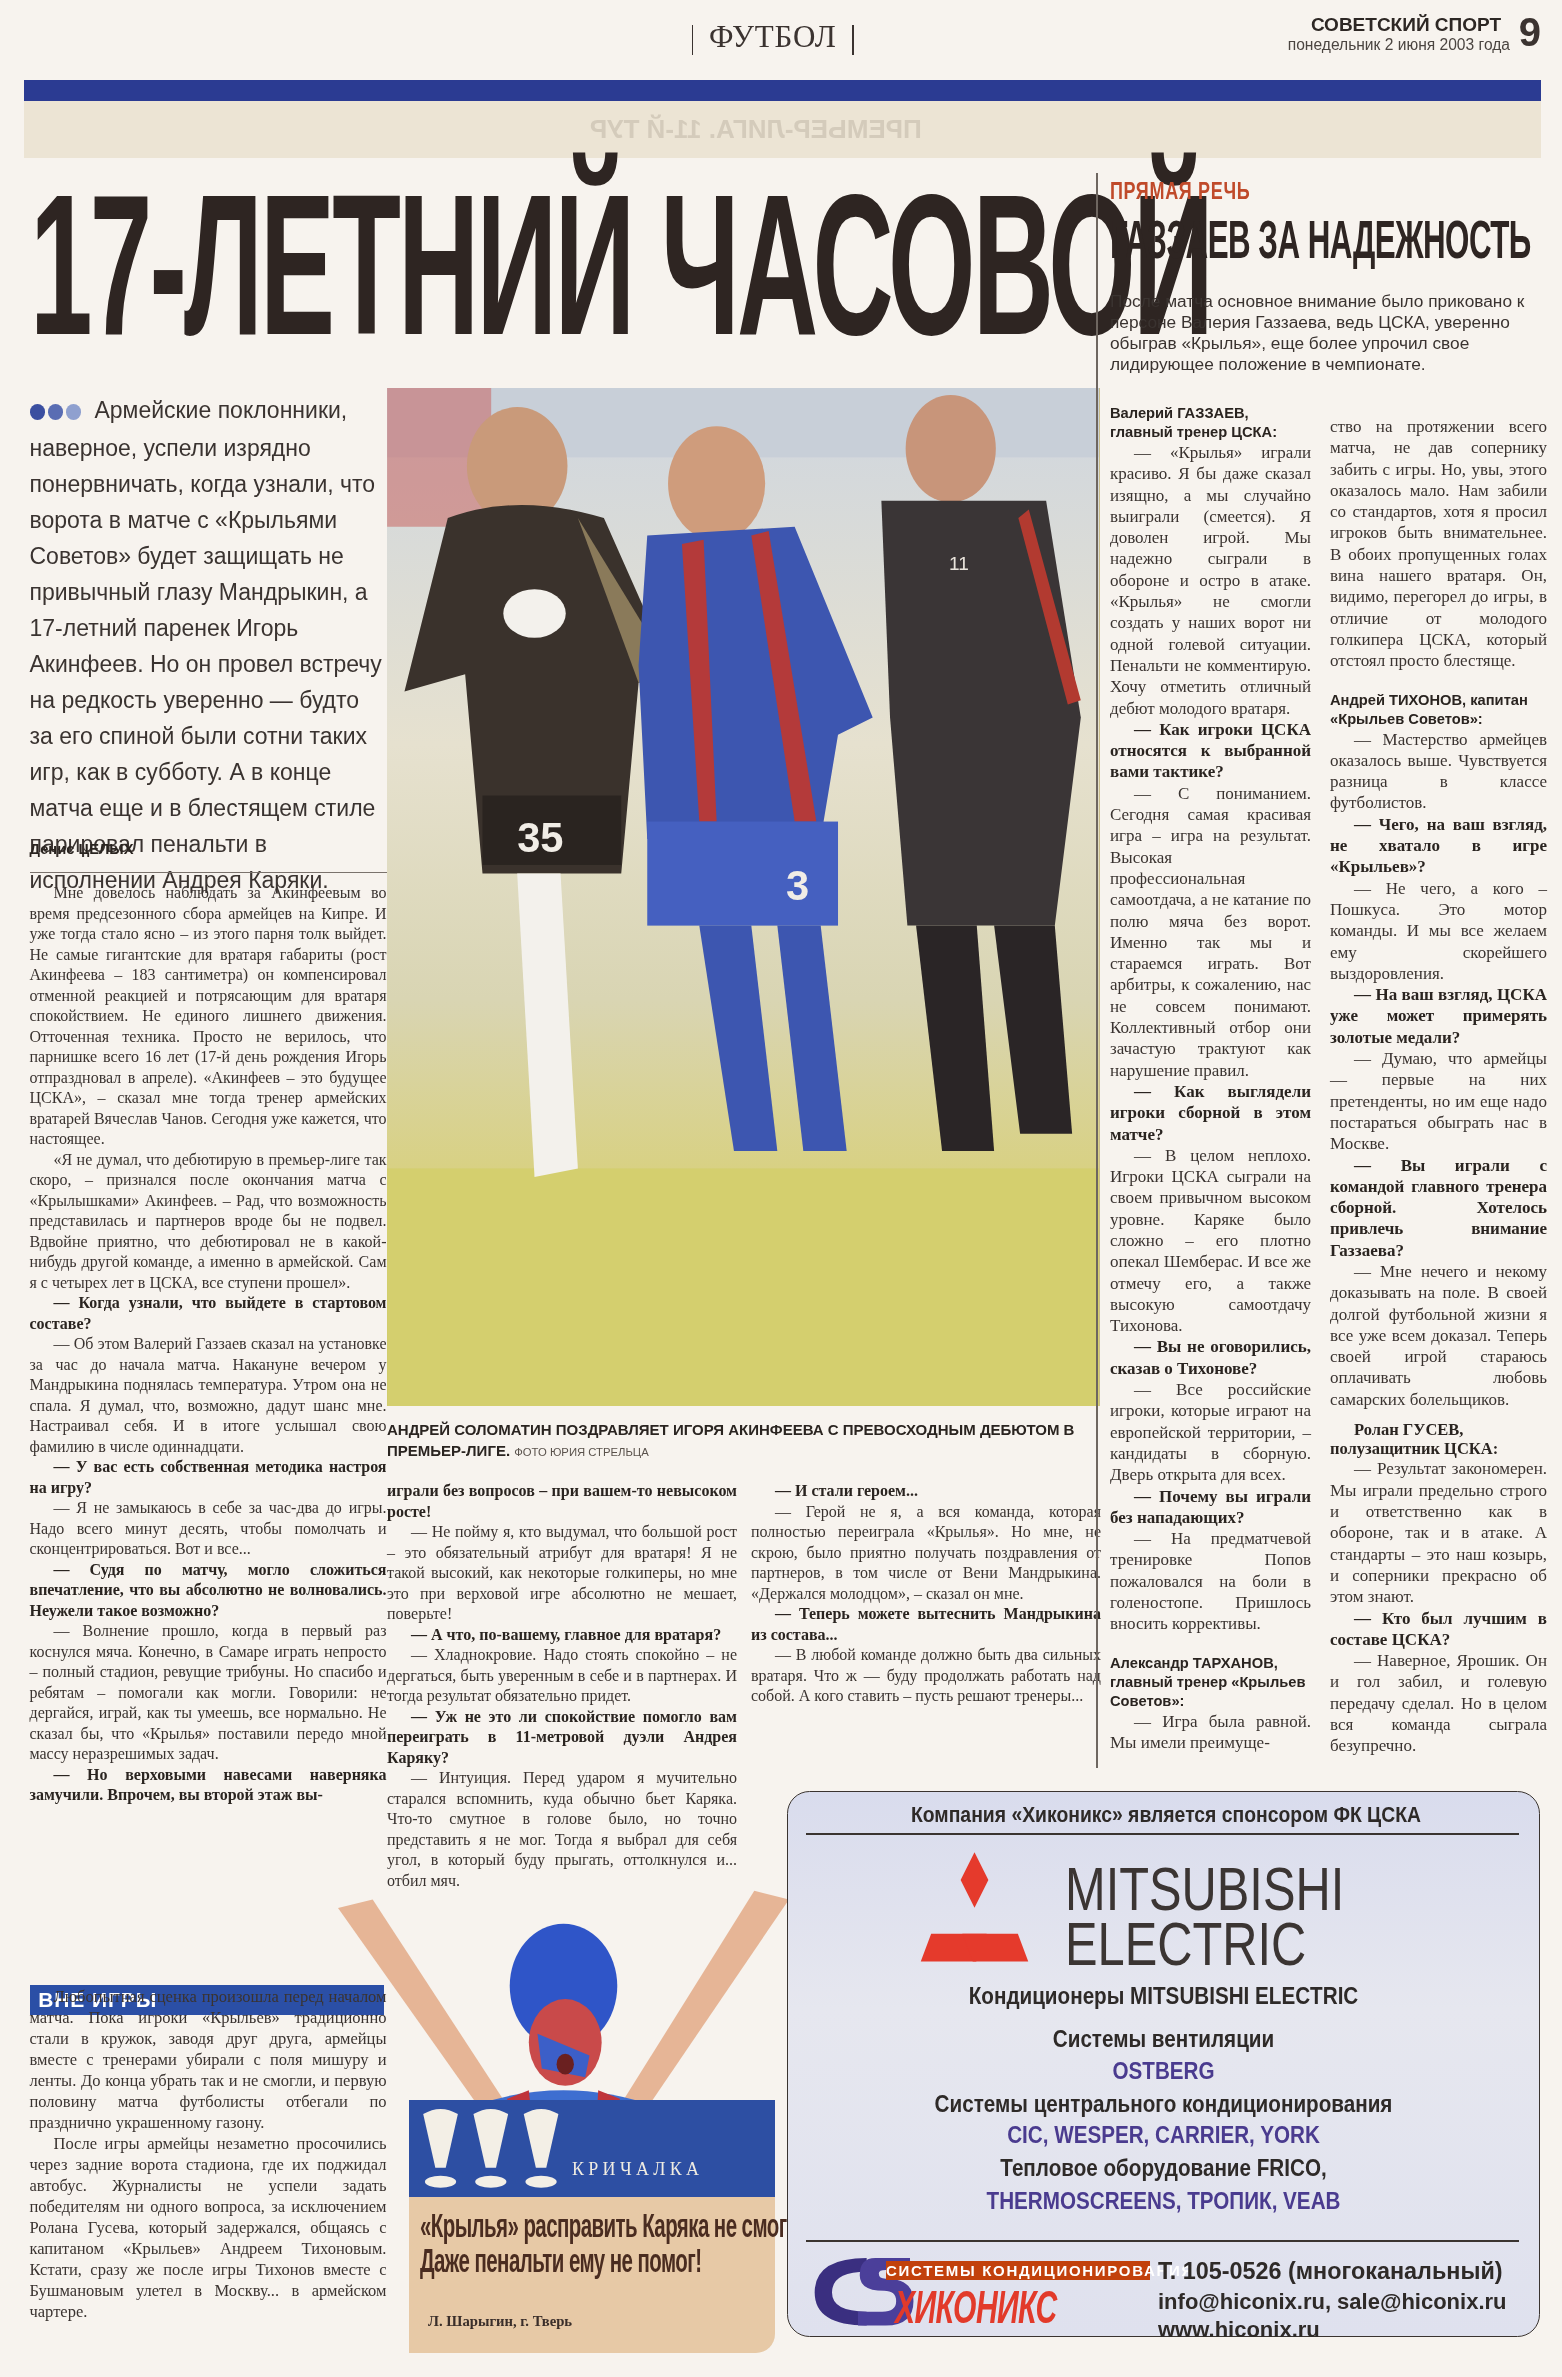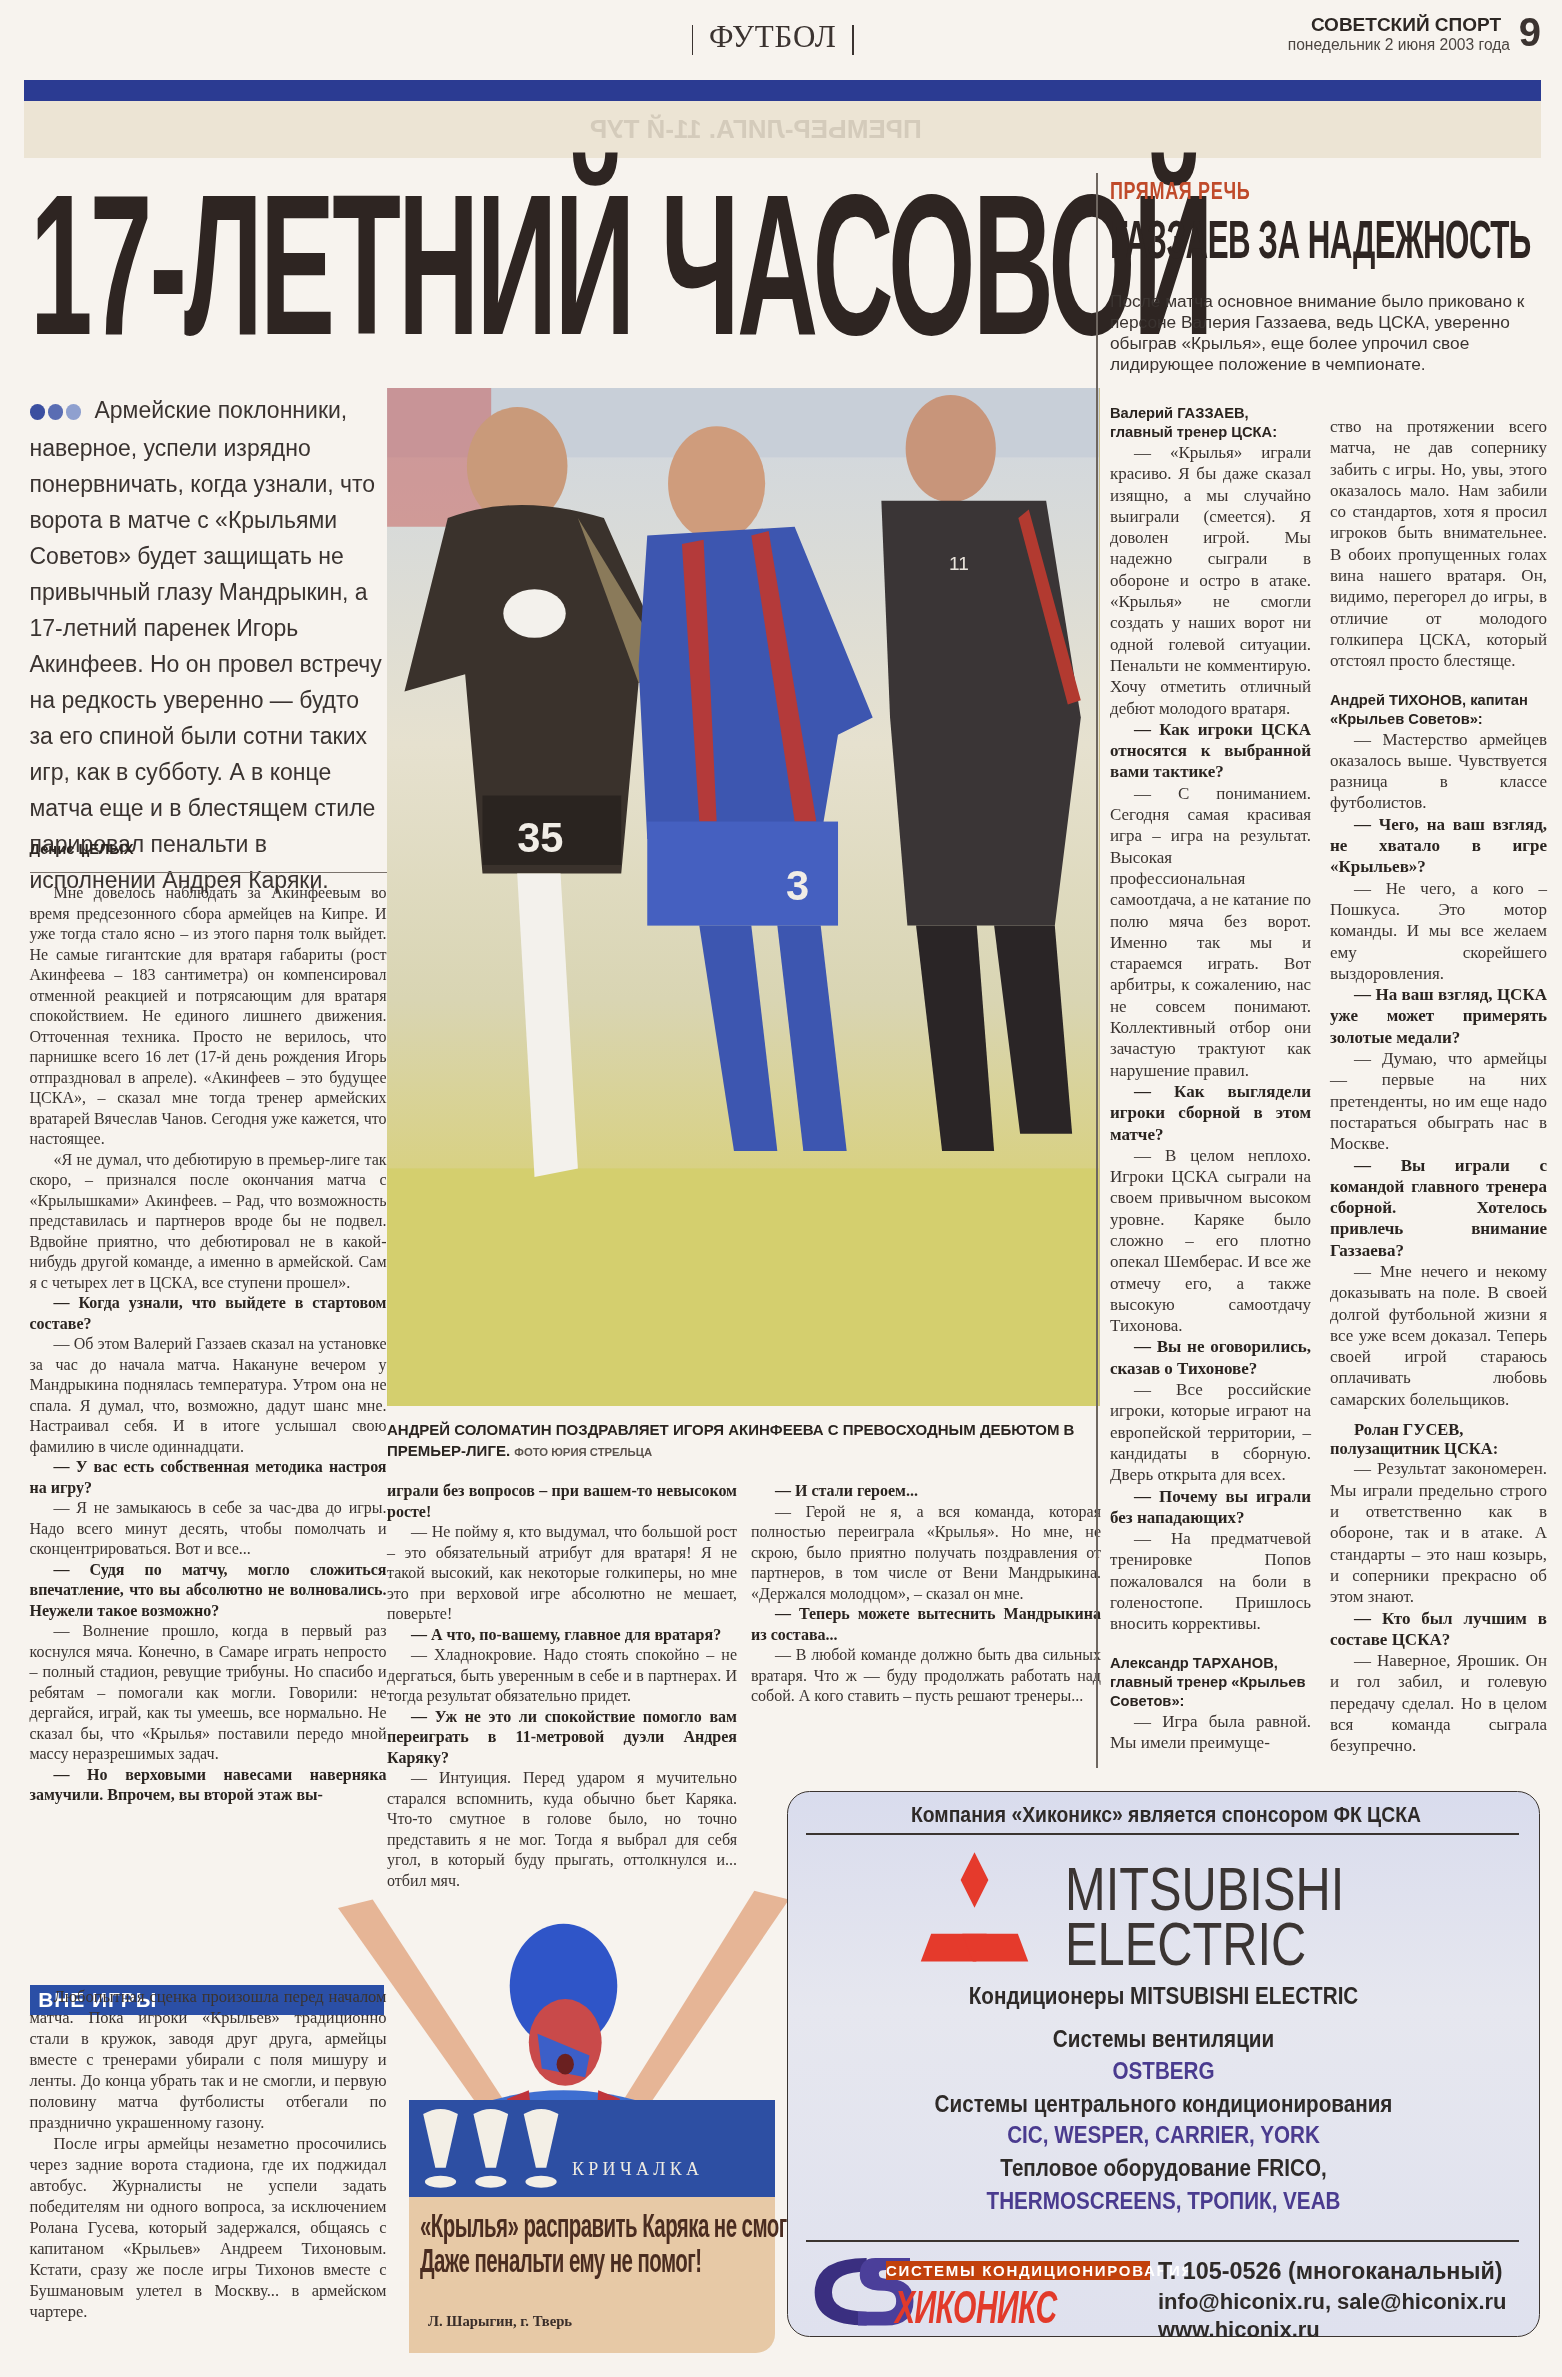--- a/index.html
+++ b/index.html
@@ -34,21 +34,21 @@
   .body-col p.q { font-weight: bold; color: #2a2420; }
 
   .col1 { left: 29.5px; top: 883px; width: 357px; }
   .col1-cont { left: 29.5px; top: 1986px; width: 357px; }
 
   .side-head { left: 29.5px; top: 1946px; width: 354px; height: 29.5px; background: #2b4fa6; color: #fff; font-family: "Liberation Sans", sans-serif; font-weight: bold; font-size: 21px; padding-left: 8.7px; line-height: 29.5px; letter-spacing: 0.9px; margin-top: 39px; }
 
   
   .photo { left: 387px; top: 388px; width: 713px; height: 1018px; background: linear-gradient(180deg,#cfd6df 0%,#e6e1cf 35%,#d9d5b3 60%,#d8d07a 80%,#b7b766 100%); overflow: hidden; border-right: 1.7px solid #c9bd8a; }
   .caption { left: 387px; top: 1419px; width: 713px; font-family: "Liberation Sans", sans-serif; font-weight: bold; font-size: 15px; line-height: 21px; color: #2a2420; }
-  .caption .credit { font-weight: bold; font-size: 11.3px; color: #5a524c; }
+  .caption .credit { font-weight: normal; font-size: 11.3px; color: #5a524c; }
 
   .col2 { left: 387px; top: 1481px; width: 350px; }
   .col3 { left: 751px; top: 1481px; width: 350px; }
 
   
   .vrule { left: 1096px; top: 173px; width: 1.7px; height: 1595px; background: #6e6660; }
   .ds-kicker { left: 1110px; top: 177px; font-family: "Liberation Sans", sans-serif; font-weight: bold; font-size: 24px; color: #c04a2a; transform: scaleX(0.75); transform-origin: left top; white-space: nowrap; letter-spacing: 0.9px; }
   .ds-title { left: 1110px; top: 208px; font-family: "Liberation Sans", sans-serif; font-weight: bold; font-size: 54px; color: #2e2522; transform: scaleX(0.58); transform-origin: left top; white-space: nowrap; letter-spacing: -0.9px; }
   .ds-lead { left: 1110px; top: 291px; width: 434px; font-family: "Liberation Sans", sans-serif; font-size: 17.3px; line-height: 21px; color: #3a3330; }
 

